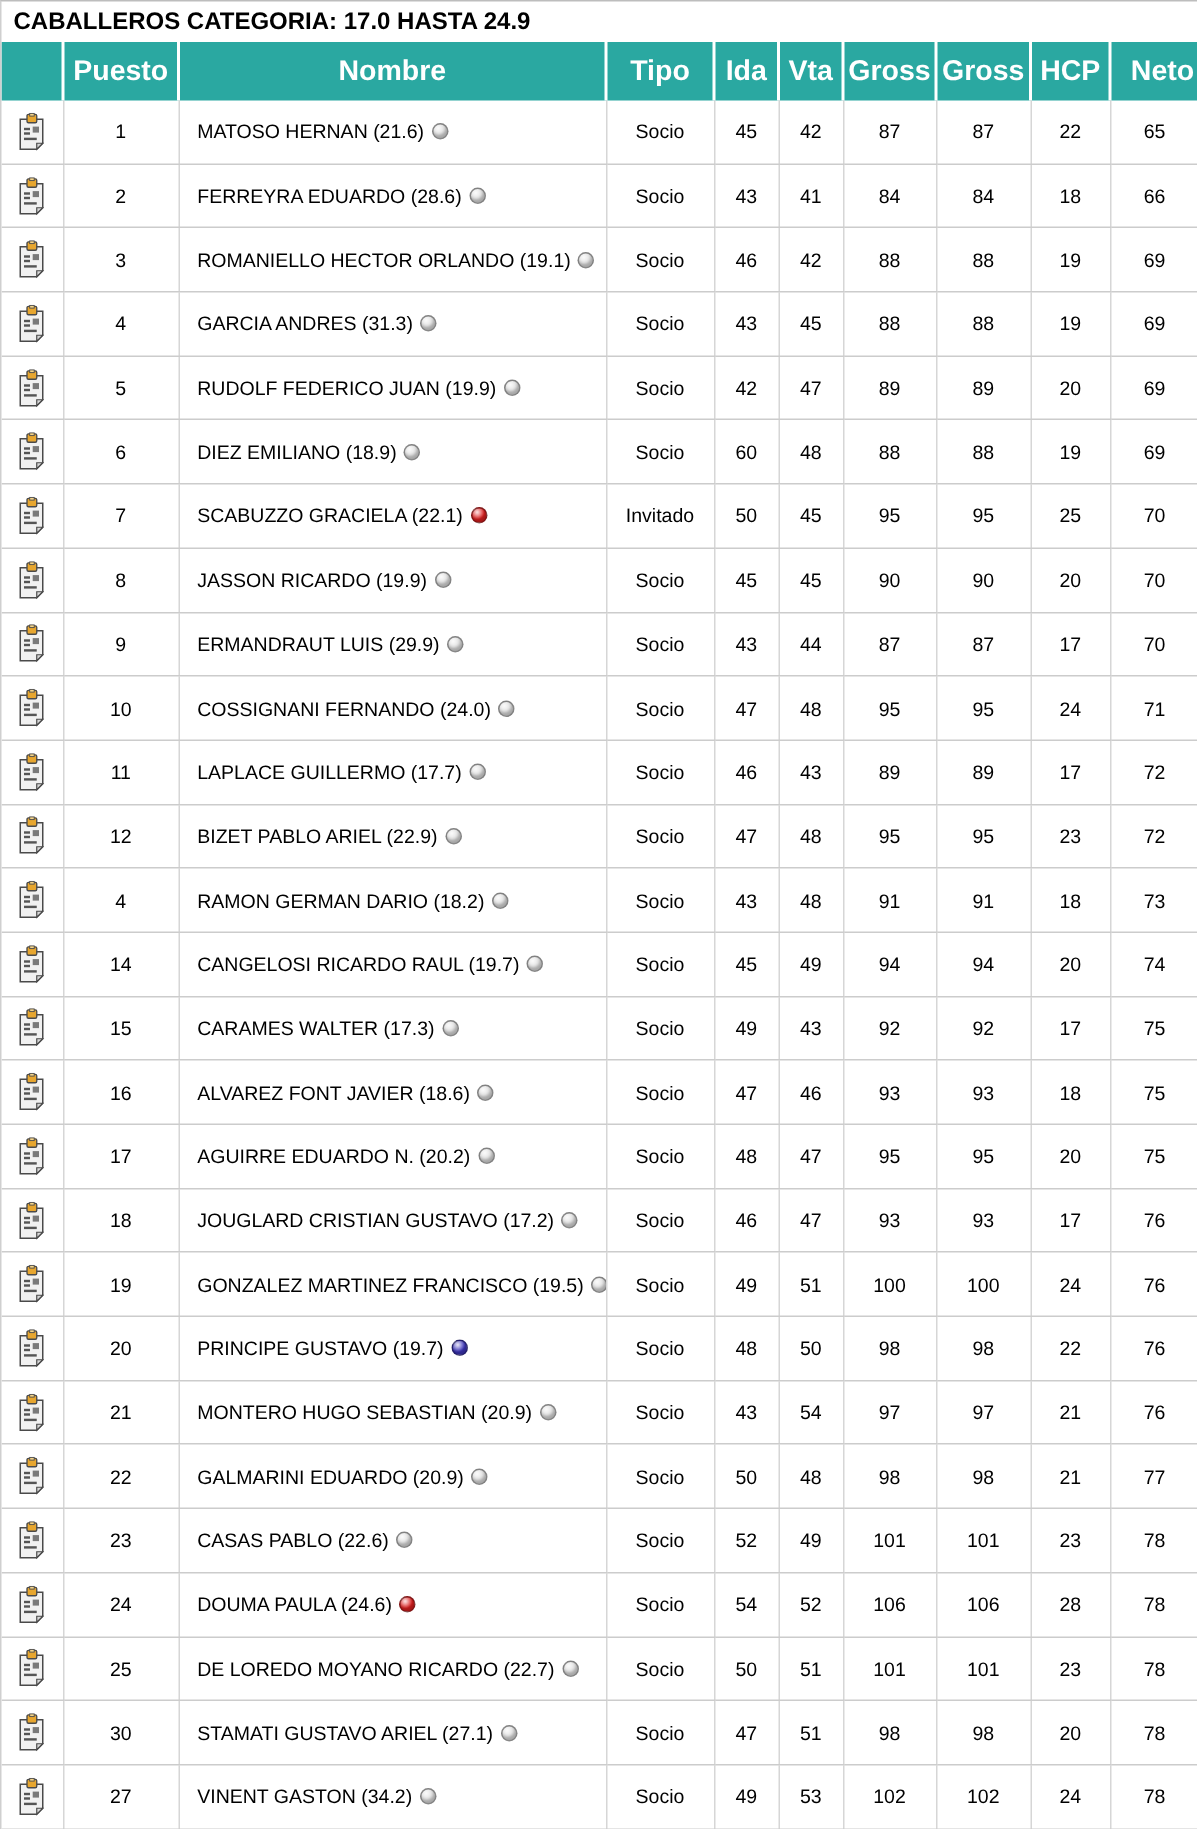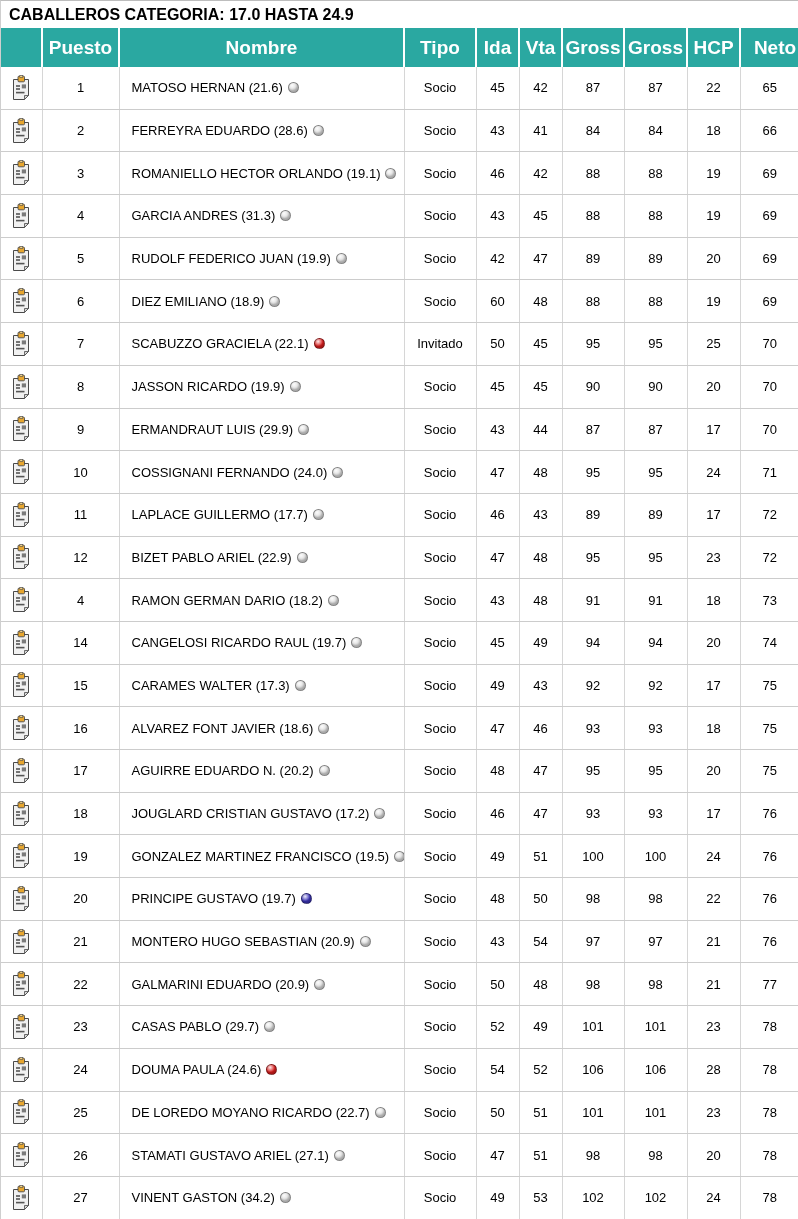--- a/index.html
+++ b/index.html
@@ -733,21 +733,21 @@
           <rect x="9.8" y="0.6" width="3" height="1.8" fill="#f4d489" stroke="#4a4a4a" stroke-width="0.6"></rect>
           <rect x="6" y="10.2" width="4" height="1.6" fill="#555"></rect>
           <rect x="11.8" y="9.4" width="4.2" height="4" fill="#7a7a7a"></rect>
           <rect x="6" y="13.2" width="4" height="1.6" fill="#555"></rect>
           <rect x="6" y="16.8" width="8.5" height="1.6" fill="#555"></rect>
         </svg>
       </span>
     </td>
     <td class="c-puesto">23</td>
     <td class="c-nombre">
-      <span>CASAS PABLO (29.7)</span><span class="marker" style="background-color: rgb(222, 222, 222);"></span>
+      <span>CASAS PABLO (22.6)</span><span class="marker" style="background-color: rgb(222, 222, 222);"></span>
     </td>
     <td class="c-tipo">Socio</td>
     <td class="c-ida">52</td>
     <td class="c-vta">49</td>
     <td class="c-gross1">101</td>
     <td class="c-gross2">101</td>
     <td class="c-hcp">23</td>
     <td class="c-neto">78</td>
   </tr>
 
@@ -815,21 +815,21 @@
           <path d="M18.5 20.5 h-4 v4 z" fill="#d8d8d8" stroke="#4a4a4a" stroke-width="0.8"></path>
           <rect x="8" y="1.2" width="6.5" height="5.6" rx="1" fill="#e7a62f" stroke="#4a4a4a" stroke-width="0.9"></rect>
           <rect x="9.8" y="0.6" width="3" height="1.8" fill="#f4d489" stroke="#4a4a4a" stroke-width="0.6"></rect>
           <rect x="6" y="10.2" width="4" height="1.6" fill="#555"></rect>
           <rect x="11.8" y="9.4" width="4.2" height="4" fill="#7a7a7a"></rect>
           <rect x="6" y="13.2" width="4" height="1.6" fill="#555"></rect>
           <rect x="6" y="16.8" width="8.5" height="1.6" fill="#555"></rect>
         </svg>
       </span>
     </td>
-    <td class="c-puesto">26</td>
+    <td class="c-puesto">30</td>
     <td class="c-nombre">
       <span>STAMATI GUSTAVO ARIEL (27.1)</span><span class="marker" style="background-color: rgb(222, 222, 222);"></span>
     </td>
     <td class="c-tipo">Socio</td>
     <td class="c-ida">47</td>
     <td class="c-vta">51</td>
     <td class="c-gross1">98</td>
     <td class="c-gross2">98</td>
     <td class="c-hcp">20</td>
     <td class="c-neto">78</td>

